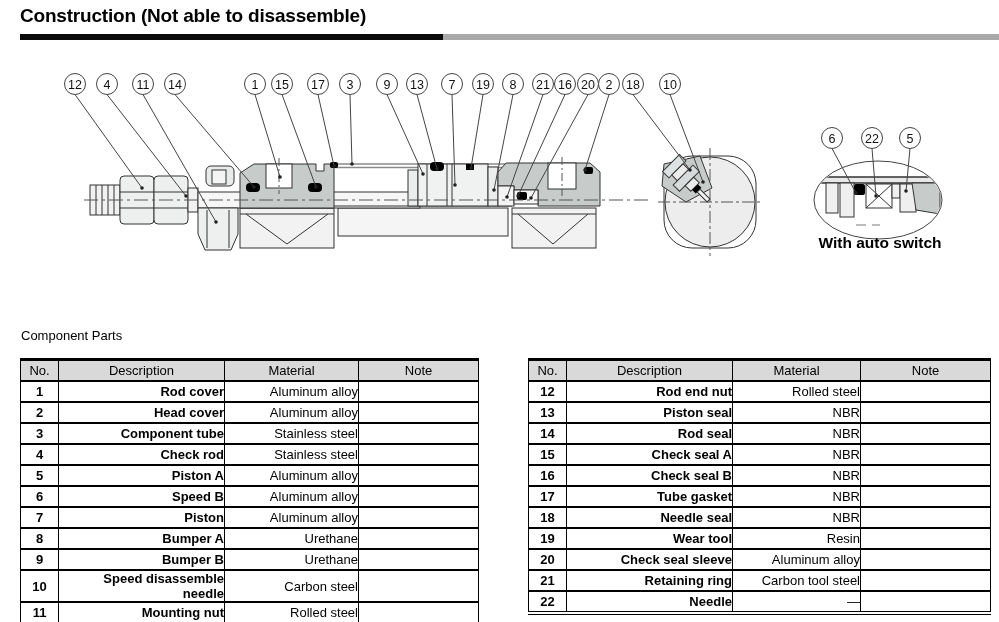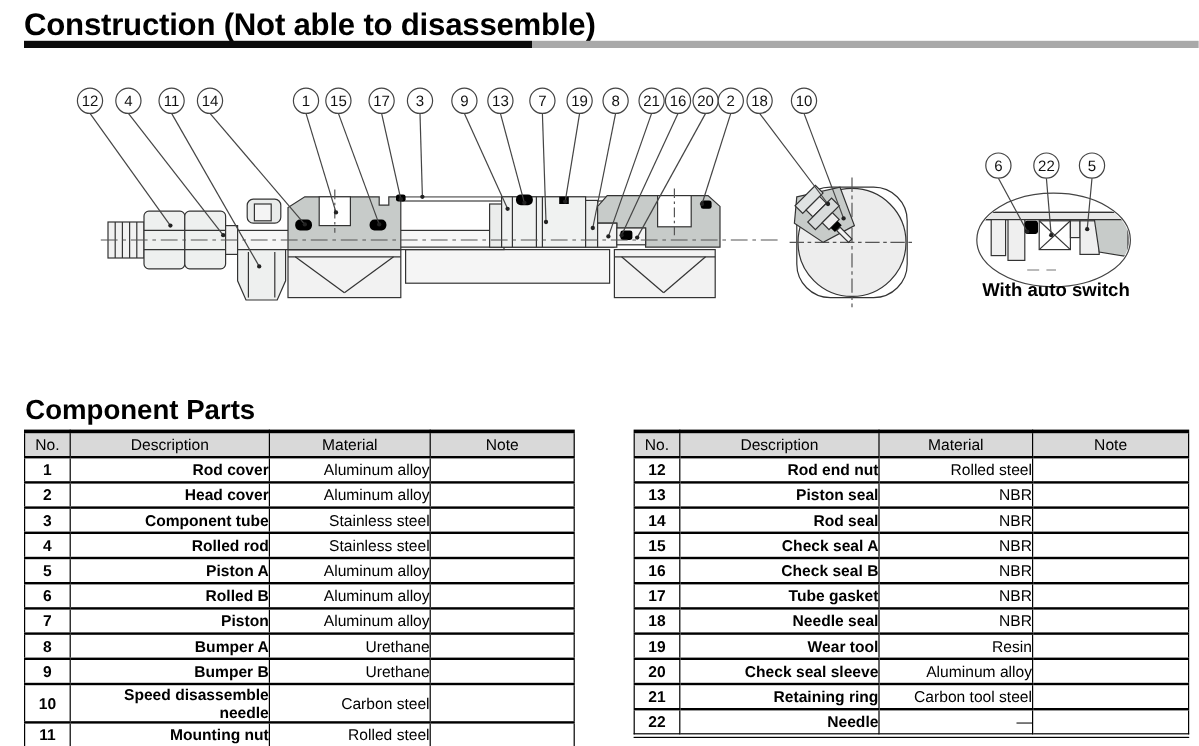--- a/index.html
+++ b/index.html
@@ -4,34 +4,34 @@
 <style>
   html,body{margin:0;padding:0;}
   body{
     width:999px;height:622px;position:relative;overflow:hidden;
     background:#fff;color:#000;
     font-family:"Liberation Sans","DejaVu Sans",sans-serif;
     -webkit-font-smoothing:antialiased;
   }
   .page-title{
     position:absolute;left:20px;top:5px;
-    font-size:26px;font-weight:bold;letter-spacing:-0.2px;
+    font-size:19px;font-weight:bold;letter-spacing:-0.2px;
   }
   .title-rule{
     position:absolute;left:20px;top:34px;width:979px;height:6px;
     background:linear-gradient(to right,#0b0b0b 0,#0b0b0b 423px,#a9a9a9 423px,#a9a9a9 100%);
   }
   svg.diagram{position:absolute;left:0;top:60px;}
   .switch-caption{
     position:absolute;left:800px;top:234px;width:160px;
     text-align:center;font-size:15.5px;font-weight:bold;
   }
   .section-heading{
     position:absolute;left:21px;top:328px;
-    font-size:23px;font-weight:bold;
+    font-size:13px;font-weight:normal;
   }
   .tbl-wrap{
     position:absolute;top:358px;
     border-bottom:1px solid #000;padding-bottom:2px;
   }
   .tbl-left{left:20px;}
   .tbl-right{left:528px;}
   table.parts{
     border-collapse:collapse;table-layout:fixed;
     font-size:13px;border-top:3px solid #000;
@@ -289,33 +289,33 @@
           <td class="c-note">&nbsp;</td>
         </tr>
         <tr>
           <td class="c-no">3</td>
           <td class="c-desc">Component tube</td>
           <td class="c-mat">Stainless steel</td>
           <td class="c-note">&nbsp;</td>
         </tr>
         <tr>
           <td class="c-no">4</td>
-          <td class="c-desc">Rolled rod</td>
+          <td class="c-desc">Check rod</td>
           <td class="c-mat">Stainless steel</td>
           <td class="c-note">&nbsp;</td>
         </tr>
         <tr>
           <td class="c-no">5</td>
           <td class="c-desc">Piston A</td>
           <td class="c-mat">Aluminum alloy</td>
           <td class="c-note">&nbsp;</td>
         </tr>
         <tr>
           <td class="c-no">6</td>
-          <td class="c-desc">Rolled B</td>
+          <td class="c-desc">Speed B</td>
           <td class="c-mat">Aluminum alloy</td>
           <td class="c-note">&nbsp;</td>
         </tr>
         <tr>
           <td class="c-no">7</td>
           <td class="c-desc">Piston</td>
           <td class="c-mat">Aluminum alloy</td>
           <td class="c-note">&nbsp;</td>
         </tr>
         <tr>

